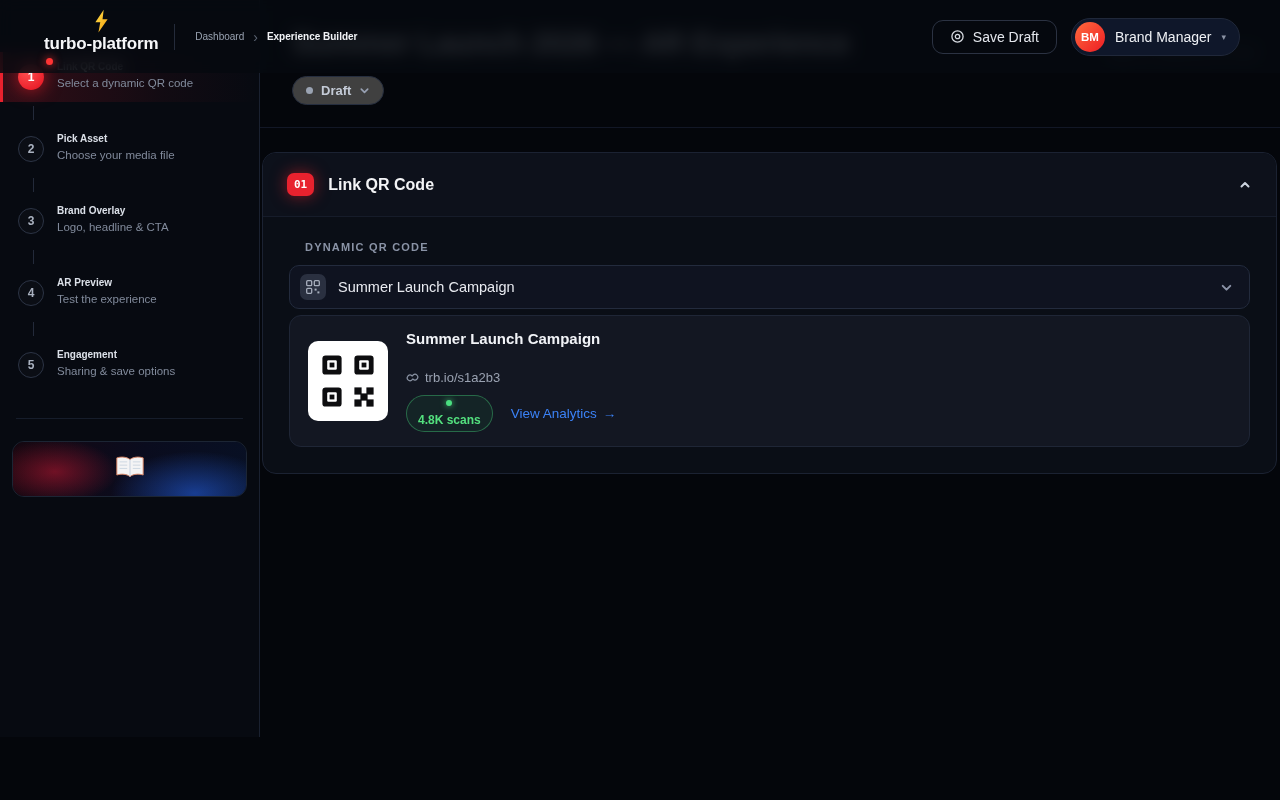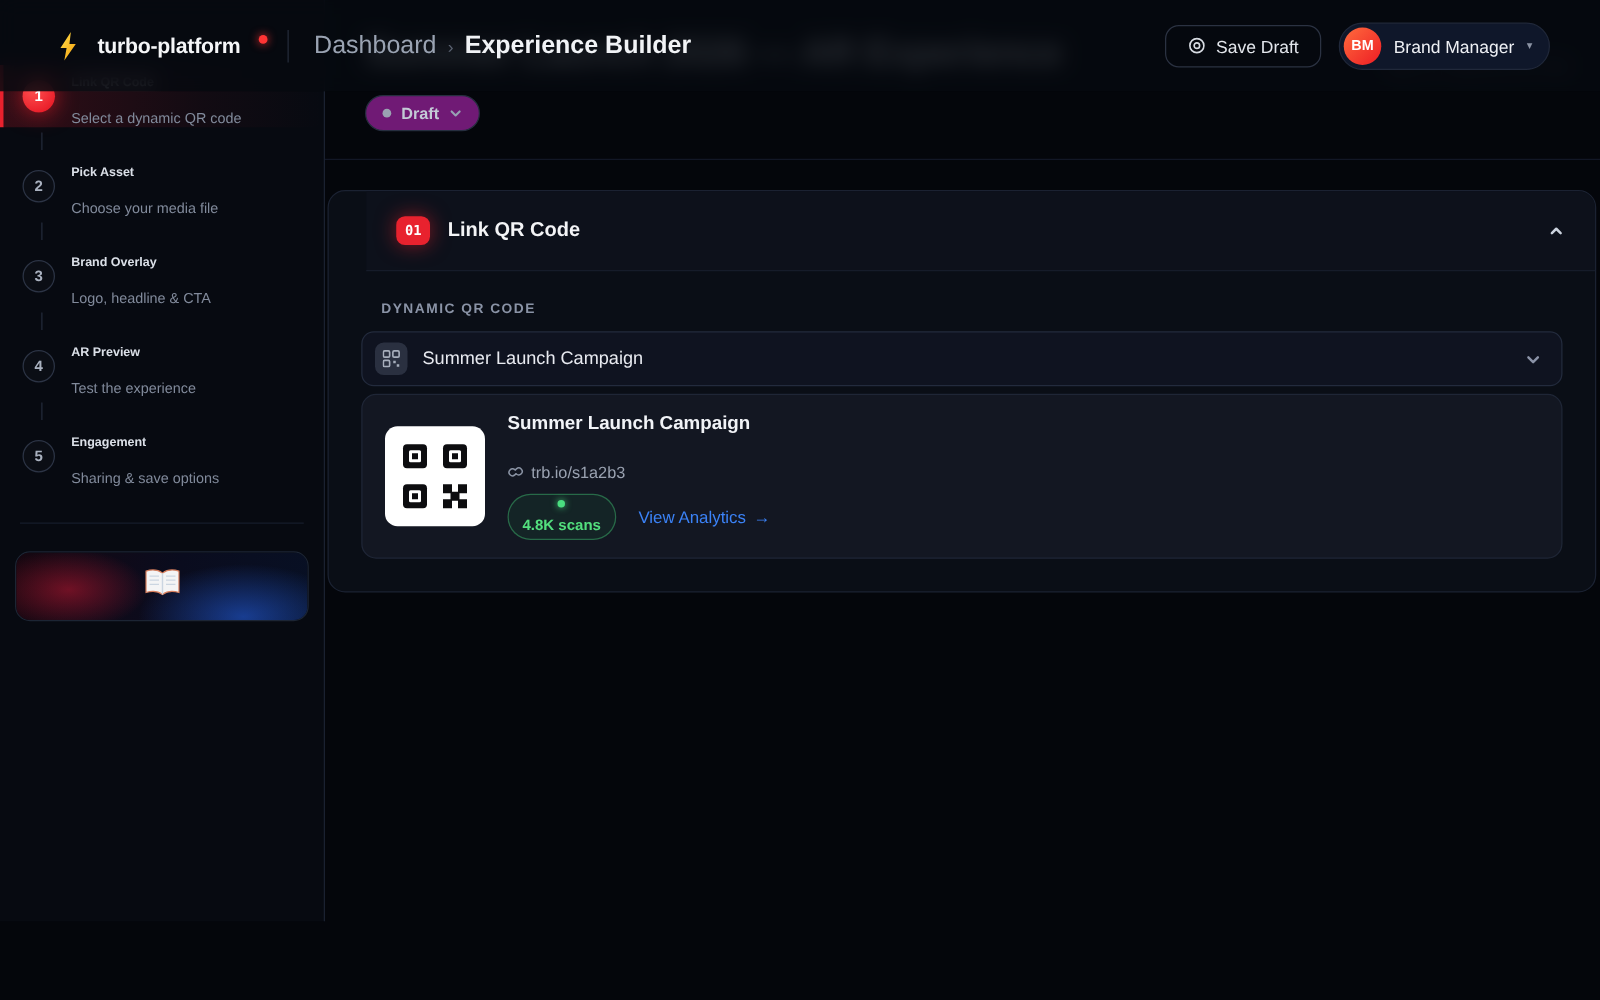--- a/index.html
+++ b/index.html
@@ -29,21 +29,21 @@
     font-size:12px; font-weight:bold; color:#aab2c0;
     border:1px solid #2c3445; background:rgba(255,255,255,0.02); margin-top:4px;
   }
   .step.active .step-circle {
     border:none; color:#fff;
     background:radial-gradient(circle at 35% 30%, #ff5050, #e30f1e);
     box-shadow:0 0 18px rgba(239,30,40,0.75);
   }
   .step-title { font-size:10px; font-weight:bold; color:#dbe0e8; line-height:1.3; }
   .step.active .step-title { color:#f1f3f7; }
-  .step-sub { font-size:11.5px; color:#818a9b; margin-top:16px;text-align:center; }
+  .step-sub { font-size:11.5px; color:#818a9b; margin-top:4px;text-align:center; }
   .connector { width:1px; height:14px; background:#232a3a; margin:4px 0 4px 33px; }
 
   .side-divider { border-top:1px solid #161d2b; margin:28px 16px 22px 16px; }
 
   .help-card {
     margin:0 12px; border:1px solid #1c2534; border-radius:12px;
     background:#0b0f18; overflow:hidden;
   }
   .help-banner {
     height:54px; display:flex; align-items:center; justify-content:center;
@@ -59,33 +59,33 @@
 
   
   .main { position:absolute; left:260px; top:0; right:0; height:737px; z-index:1; }
   .page-title {
     margin:26px 0 0 32px; font-size:30px; font-weight:bold; color:#dfe3ea; letter-spacing:-0.3px;
   }
   .timestamp { position:absolute; top:46px; right:26px; font-size:13px; color:#565e6e; }
   .status-row { margin:16px 0 0 32px; }
   .draft-badge {
     display:inline-flex; align-items:center; gap:8px;
-    background:#701a75; border:1px solid #262e3f; border-radius:999px;
+    background:#404040; border:1px solid #262e3f; border-radius:999px;
     padding:6px 13px; font-size:13px; font-weight:bold; color:#c3cad6; cursor:pointer;
   }
   .draft-dot { width:7px; height:7px; border-radius:50%; background:#9aa3b2; }
   .content-divider { border-top:1px solid #121726; margin-top:22px; }
 
   .card {
     margin:24px 3px 0 2px; border:1px solid #1b2232; border-radius:14px;
     background:#0a0e16; overflow:hidden;
   }
   .card-header {
     height:64px; display:flex; align-items:center; padding:0 24px;
-    background:#0d111b; border-bottom:1px solid #161c2a; cursor:pointer;margin-left:30px;
+    background:#0d111b; border-bottom:1px solid #161c2a; cursor:pointer;
   }
   .index-badge {
     font-family:"DejaVu Sans Mono",monospace; font-size:11px; font-weight:bold; color:#fff;
     background:#e8222e; padding:5px 7px; border-radius:7px;
     box-shadow:0 0 16px rgba(239,34,43,0.55);
   }
   .card-title { margin-left:14px; font-size:16px; font-weight:bold; color:#f3f4f6; }
   .collapse-btn { margin-left:auto; display:flex; cursor:pointer; }
 
   .card-body { padding:24px 26px 26px 26px; }
@@ -120,25 +120,25 @@
   }
   .scans-dot { width:6px; height:6px; border-radius:50%; background:#4ade80; box-shadow:0 0 6px rgba(74,222,128,.9); }
   .analytics-link { font-size:13.5px; color:#3b82f6; cursor:pointer; display:flex; align-items:center; gap:6px; text-decoration:none; }
 
   
   .header {
     position:absolute; top:0; left:0; right:0; height:73px; z-index:10;
     display:flex; align-items:center; padding:0 40px 0 44px;
     background:rgba(6,9,16,0.84); backdrop-filter:blur(8px);
   }
-  .logo { display:flex; align-items:center; gap:13px; }
+  .logo { display:flex; align-items:center; gap:0;flex-direction:column; }
   .logo-text { font-size:17px; font-weight:bold; color:#f5f6f8; letter-spacing:-0.2px; }
   .logo-dot { width:7px; height:7px; border-radius:50%; background:#ff3434; box-shadow:0 0 8px #ff3434; margin-left:2px; align-self:flex-start; margin-top:4px; }
   .header-vr { width:1px; height:26px; background:#242b3a; margin:0 20px 0 16px; }
-  .crumb { font-size:20px; color:#9aa3b2; cursor:pointer; }
+  .crumb { font-size:10px; color:#9aa3b2; cursor:pointer; }
   .crumb-sep { font-size:14px; color:#5b6372; margin:0 9px; }
   .crumb.current { color:#f1f3f6; font-weight:bold; cursor:default; }
   .header-spacer { flex:1; }
   .save-btn {
     display:flex; align-items:center; gap:8px;
     border:1px solid #2b3242; border-radius:11px; background:transparent;
     padding:8px 17px; font-size:14px; color:#e3e6ec; cursor:pointer;
     font-family:inherit;
   }
   .user-pill {

